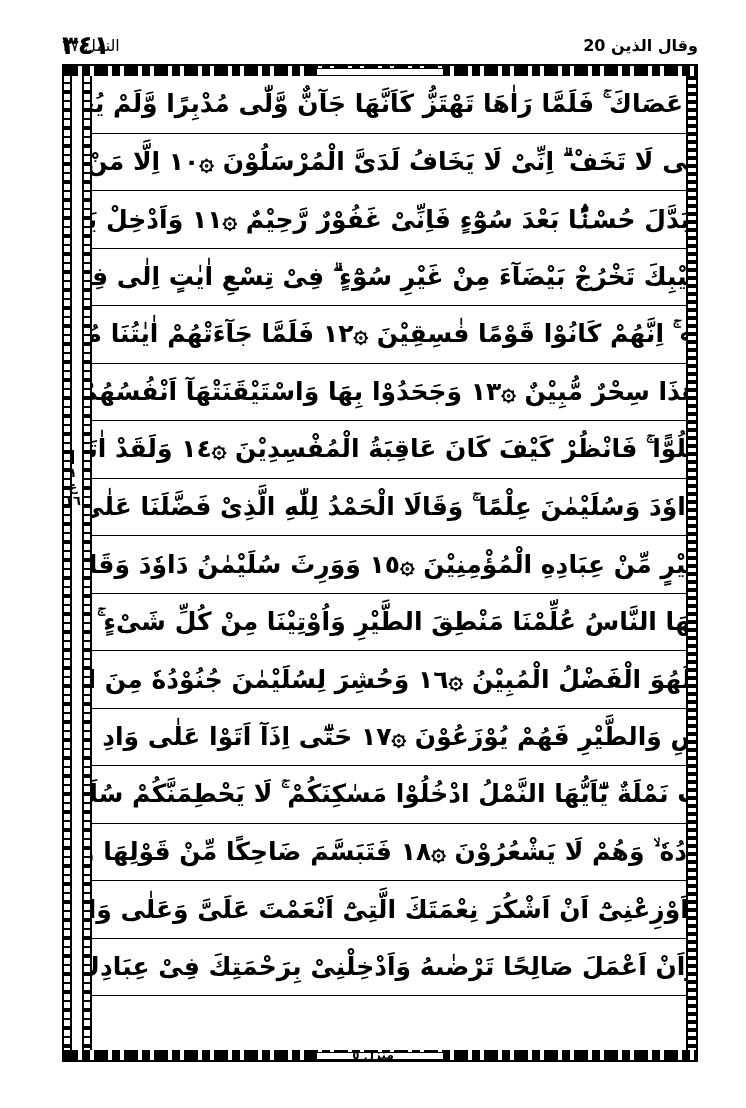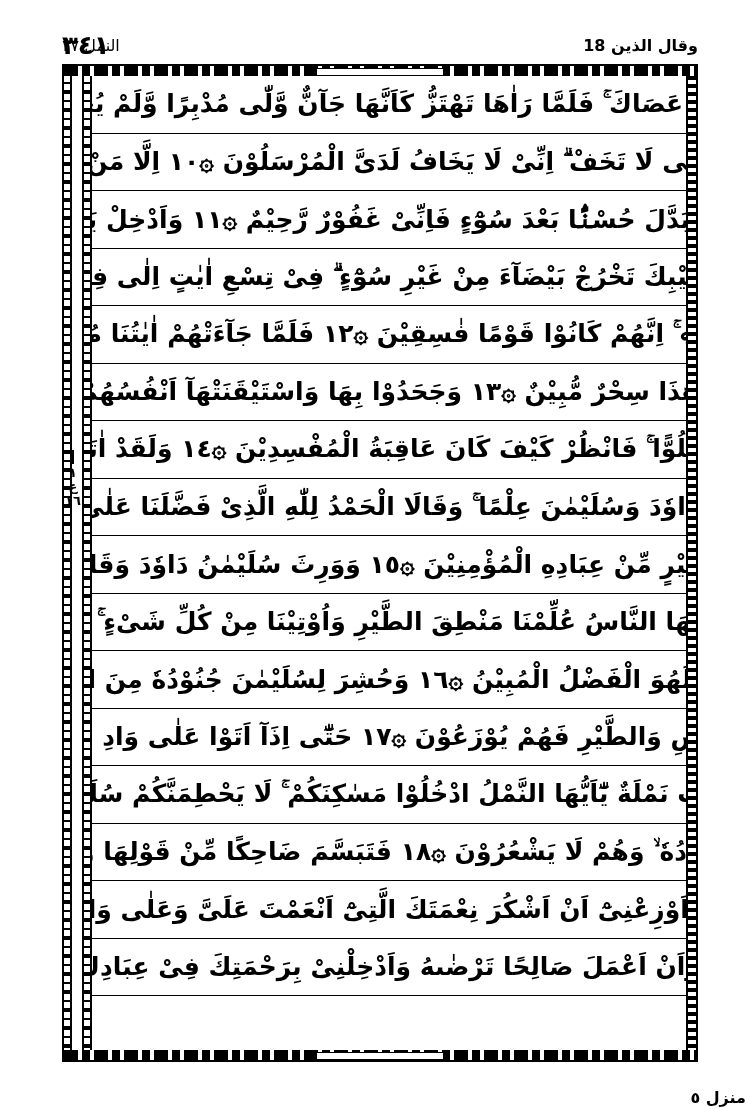--- a/index.html
+++ b/index.html
@@ -30,30 +30,30 @@
   .line { height: 57.5px; box-sizing: border-box; border-bottom: 1px solid #000;
           display: flex; align-items: center; justify-content: center;
           direction: rtl; font-family: "DejaVu Sans", sans-serif; font-weight: bold;
           font-size: 25px; white-space: nowrap; overflow: hidden; text-align: justify; padding: 0 6px; }
   .line:last-child { border-bottom: none; }
 
   .ruku { position: absolute; left: 60px; top: 450px; width: 26px; text-align: center;
           font-size: 13px; font-weight: bold; line-height: 14px; direction: rtl; }
   .ruku .bar { display: block; width: 2px; height: 14px; background: #000; margin: 0 auto 2px; }
 
-  .footer { position: absolute; top: 1088px; left: 0; right: 0; text-align: right;
-            font-size: 16px; font-weight: bold; direction: rtl; }
+  .footer { position: absolute; top: 1048px; left: 0; right: 0; text-align: center;
+            font-size: 12px; font-weight: bold; direction: rtl; }
 </style>
 </head>
 <body>
 
 <div class="header">
   <span class="hdr-left">النمل ٢٧</span>
   <span class="hdr-mid">٣٤١</span>
-  <span class="hdr-right">وقال الذين 18</span>
+  <span class="hdr-right">وقال الذين 20</span>
 </div>
 
 <div class="frame">
   <div class="band-top"></div>
   <div class="side-left"></div>
   <div class="side-right"></div>
   <div class="band-bottom"></div>
 
   <div class="lines">
     <div class="line">وَاَلْقِ عَصَاكَ ۚ فَلَمَّا رَاٰهَا تَهْتَزُّ كَاَنَّهَا جَآنٌّ وَّلّٰى مُدْبِرًا وَّلَمْ يُعَقِّبْ ۚ</div>

